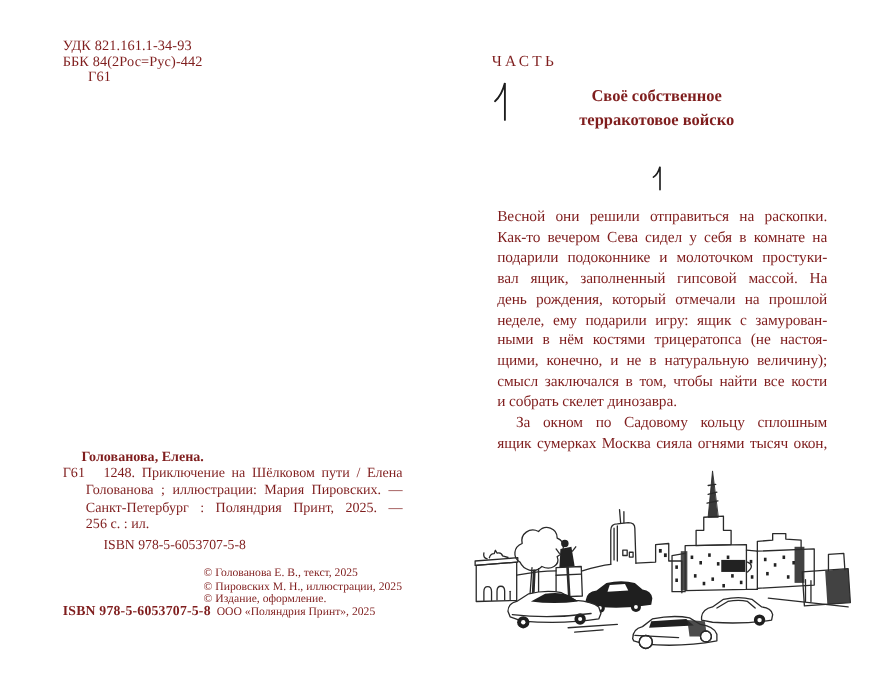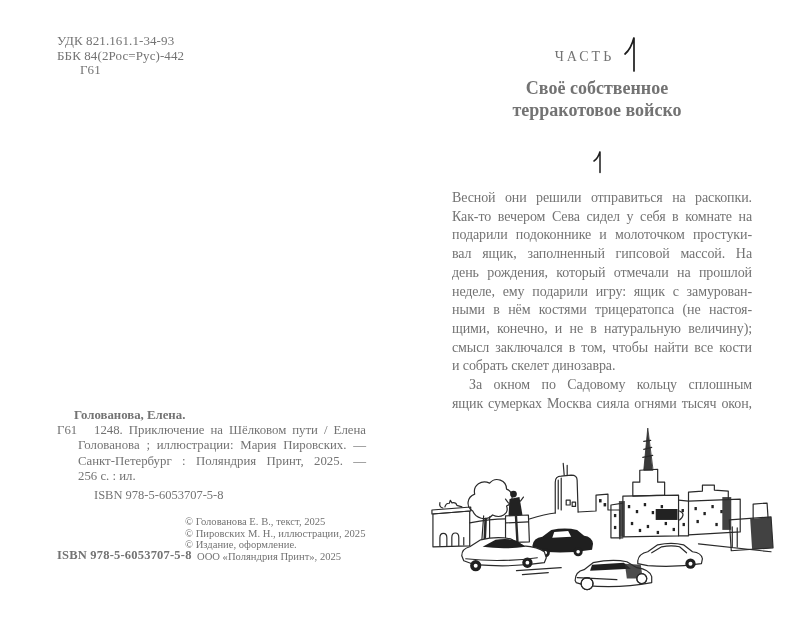--- a/index.html
+++ b/index.html
@@ -1,42 +1,42 @@
 <!DOCTYPE html>
 <html lang="ru"><head>
 <meta charset="utf-8">
 <style>
   html,body { margin:0; padding:0; background:#ffffff; }
   .spread {
     position:relative; width:776px; height:630px; background:#ffffff;
-    font-family:"Liberation Serif","DejaVu Serif",serif; color:#737373;
+    font-family:"Liberation Serif","DejaVu Serif",serif; color:#7f1d1d;
     overflow:hidden;
   }
   
   .codes { position:absolute; left:57px; top:34px; font-size:13px; line-height:14.5px; letter-spacing:0.1px; }
   .codes .sign { padding-left:23px; }
   .card { position:absolute; left:57px; top:408px; width:310px; font-size:12.8px; line-height:15.2px; }
   .card-author { margin-left:17px; font-weight:700; }
   .card-row { position:relative; }
   .card-sign { position:absolute; left:0; top:0; }
   .card-text { margin-left:21px; width:288px; }
   .card-line { text-align:justify; text-align-last:justify; }
   .card-line.first { text-indent:16px; }
   .card-line.last { text-align:left; text-align-last:left; }
   .card-isbn { margin-left:37px; margin-top:4px; font-size:12.5px; }
   .copyright { position:absolute; left:185px; top:516px; font-size:10.6px; line-height:11.6px; }
   .copyright .cindent { padding-left:12px; }
   .isbn-footer { position:absolute; left:57px; top:548px; font-size:12.5px; font-weight:700; letter-spacing:0.2px; }
   
   .part-heading { position:absolute; left:447px; top:35px; width:300px;
-    display:flex; justify-content:center; align-items:flex-start; gap:8px; }
+    display:flex; justify-content:center; align-items:flex-start; gap:8px;flex-direction:column; }
   .part-word { padding-top:14px; font-size:14px; letter-spacing:3px; }
   .part-num-svg { display:block; }
   .chapter-title { position:absolute; left:447px; top:78px; width:300px; margin:0;
-    text-align:center; font-size:18px; font-weight:700; line-height:21.5px; }
+    text-align:center; font-size:15px; font-weight:700; line-height:21.5px; }
   .section-num-wrap { position:absolute; left:447px; top:150px; width:300px; text-align:center; }
   .body-text { position:absolute; left:452px; top:189px; width:300px;
     font-size:14px; line-height:18.7px; letter-spacing:-0.1px; }
   .jl { text-align:justify; text-align-last:justify; }
   .jl.pend { text-align:left; text-align-last:left; }
   .jl.ind { text-indent:17px; }
   .illustration { position:absolute; left:421px; top:414px; }
 </style>
 </head>
 <body>

